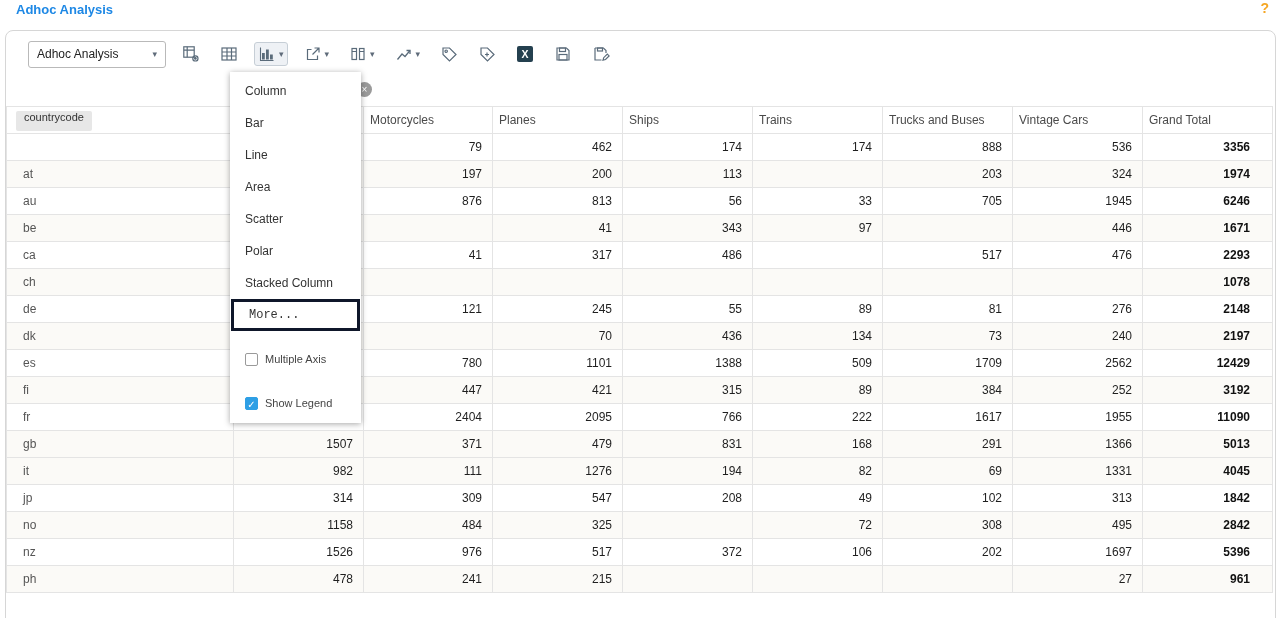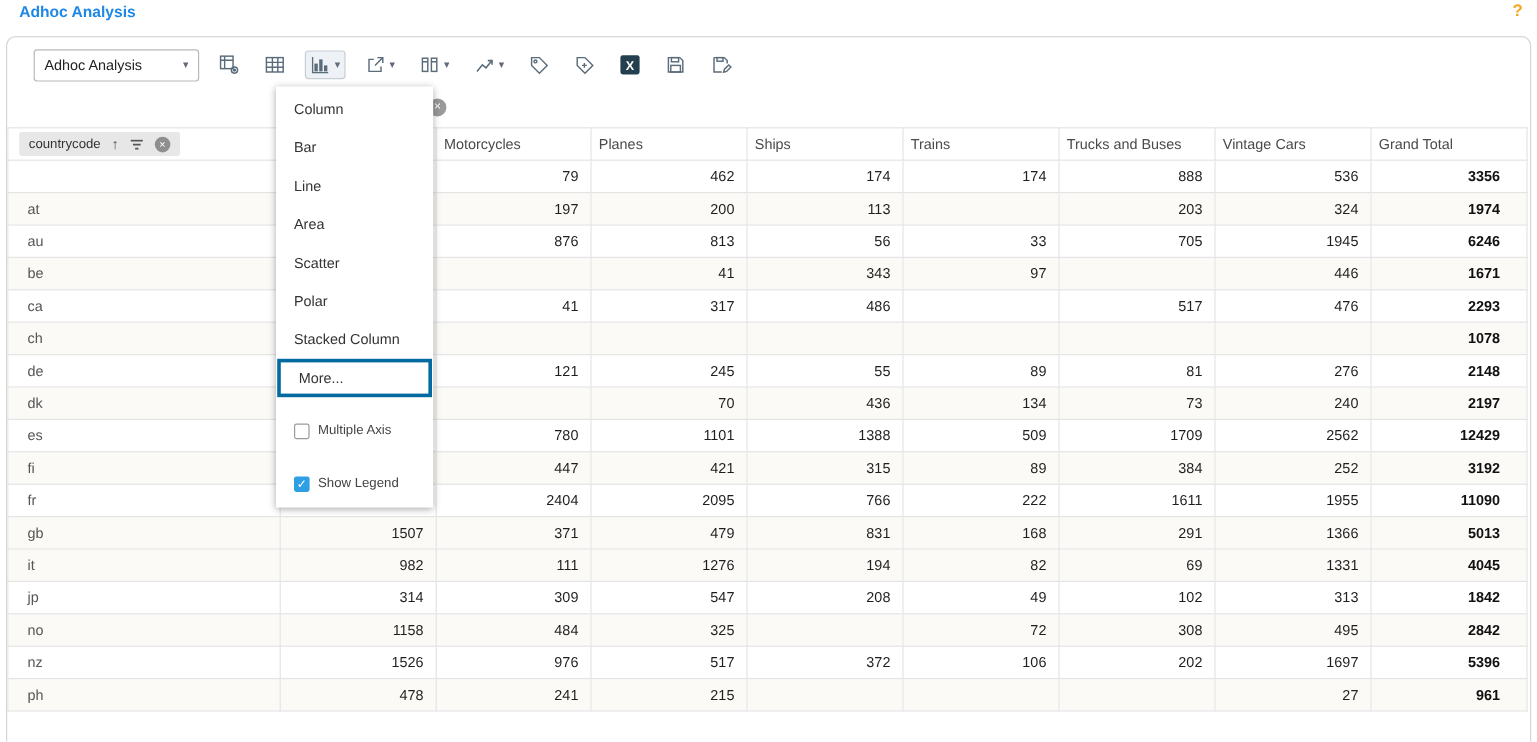--- a/index.html
+++ b/index.html
@@ -43,31 +43,31 @@
   .pivot-table td { border:1px solid #e4e4e4; height:27px; vertical-align:middle; overflow:hidden; white-space:nowrap; }
   .hcell { text-align:left; color:#4a4a4a; padding:0 6px; background:#fff; }
   .rowlabel { color:#555; padding-left:16px; text-align:left; }
   .num { text-align:right; color:#1f1f1f; padding-right:10px; }
   .total { font-weight:bold; color:#111; padding-right:22px; }
   tr.alt td { background:#fbfaf7; }
 
   .filterbox {
     display:inline-flex; align-items:center; gap:9px;
     background:#e7e7e7; border-radius:2px; height:20px; padding:0 8px;
-    margin-left:3px; font-size:11px; color:#333; cursor:pointer;
+    margin-left:3px; font-size:11px; color:#333; cursor:pointer;flex-direction:column;
   }
   .sort-arrow { font-size:12px; color:#555; }
 
   
   .chart-menu {
     position:absolute; left:230px; top:72px; width:131px; z-index:60;
     background:#fff; box-shadow:0 1px 6px rgba(0,0,0,0.35); padding:3px 0 4px;
   }
   .menu-item { height:32px; line-height:32px; padding-left:15px; font-size:12px; color:#333; cursor:pointer; }
-  .more-wrap { margin:0 1px; border:3px solid #0369a1; }
+  .more-wrap { margin:0 1px; border:3px solid #0f172a;font-family:Liberation Mono, monospace; }
   .more-wrap .menu-item { height:26px; line-height:26px; }
   .opt-row { display:flex; align-items:center; gap:7px; height:32px; padding-left:15px; font-size:11px; color:#444; cursor:pointer;margin-top:12px; }
   .cb { flex:0 0 auto; width:13px; height:13px; border:1px solid #9a9a9a; border-radius:2px; background:#fff; text-align:center; line-height:13px; font-size:10px; }
   .cb.checked { background:#2e9fe5; border-color:#2e9fe5; color:#fff; }
 </style>
 </head>
 <body>
 
 <div class="page-title">Adhoc Analysis</div>
 <div class="help">?</div>
@@ -337,21 +337,21 @@
           <td class="num">252</td>
           <td class="num total">3192</td>
         </tr>
         <tr>
           <td class="rowlabel">fr</td>
           <td class="num">3540</td>
           <td class="num">2404</td>
           <td class="num">2095</td>
           <td class="num">766</td>
           <td class="num">222</td>
-          <td class="num">1611</td>
+          <td class="num">1617</td>
           <td class="num">1955</td>
           <td class="num total">11090</td>
         </tr>
         <tr class="alt">
           <td class="rowlabel">gb</td>
           <td class="num">1507</td>
           <td class="num">371</td>
           <td class="num">479</td>
           <td class="num">831</td>
           <td class="num">168</td>

